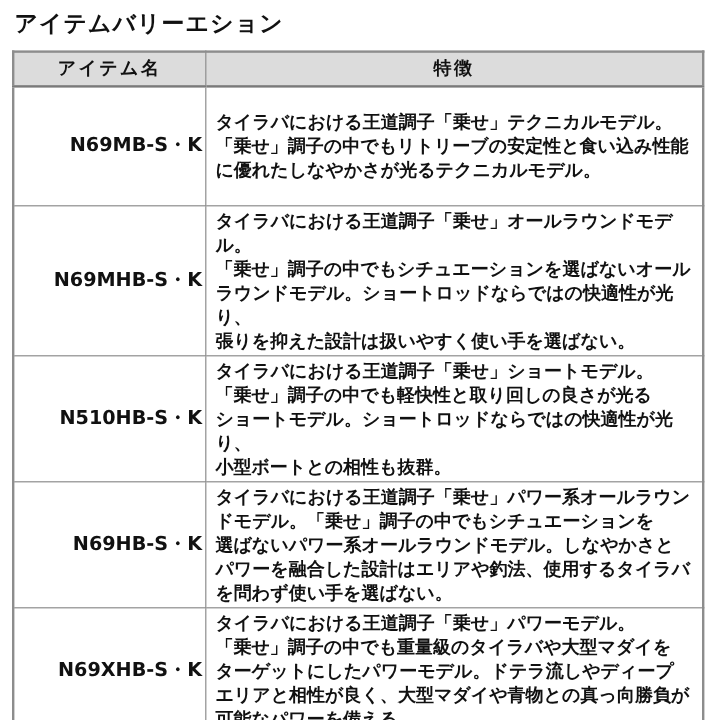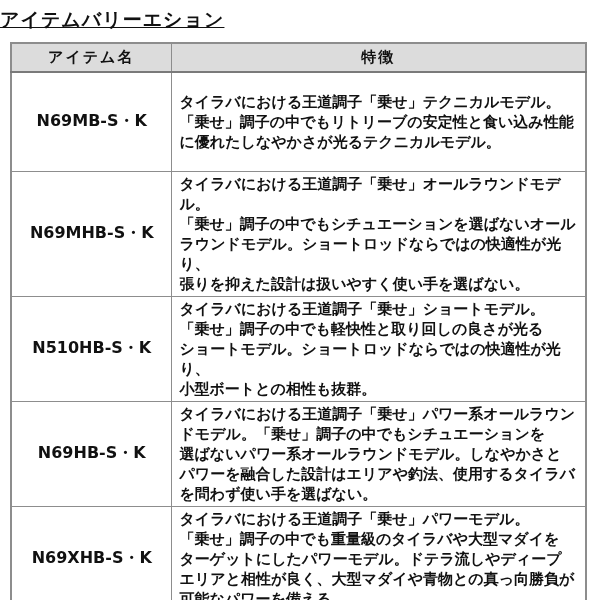--- a/index.html
+++ b/index.html
@@ -20,28 +20,27 @@
   }
   .page {
     position: relative;
     width: 600px;
     height: 600px;
     overflow: hidden;
     background: #ffffff;
   }
   .page-title {
     position: absolute;
-    left: 0;
+    left: 12px;
     top: 7px;
     margin: 0;
     font-size: 19px;
     font-weight: bold;
     letter-spacing: 1px;
     color: var(--text);
-    text-decoration: underline;
   }
   table.variation-table {
     position: absolute;
     left: 10px;
     top: 42px;
     width: 577px;
     table-layout: fixed;
     border-collapse: collapse;
     border: 2px solid var(--border);
   }
@@ -54,21 +53,21 @@
   }
   thead th {
     background: var(--header-bg);
     height: 29px;
     font-size: 15px;
     border-bottom: 2px solid var(--border-strong);
     letter-spacing: 2px;
   }
   td.item-cell {
     font-size: 16px;
-    text-align: center;
+    text-align: right;
     padding: 0 2px 0 3px;
     letter-spacing: 0px;
     margin-left: 33px;
   }
   td.feature-cell {
     font-size: 15px;
     line-height: 20px;
     padding: 2px 3px 2px 8px;
     white-space: pre-line;
     text-align: left;

